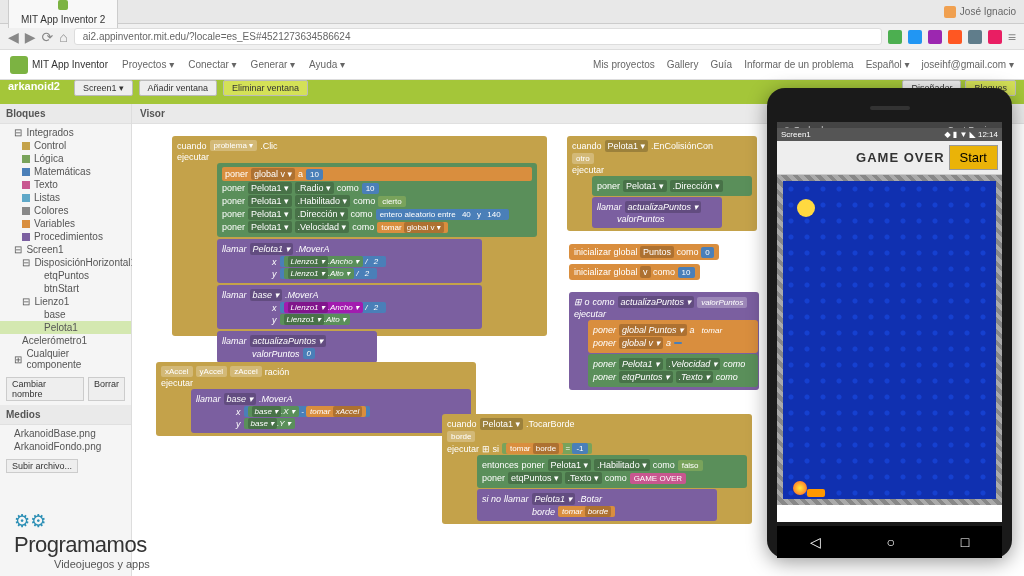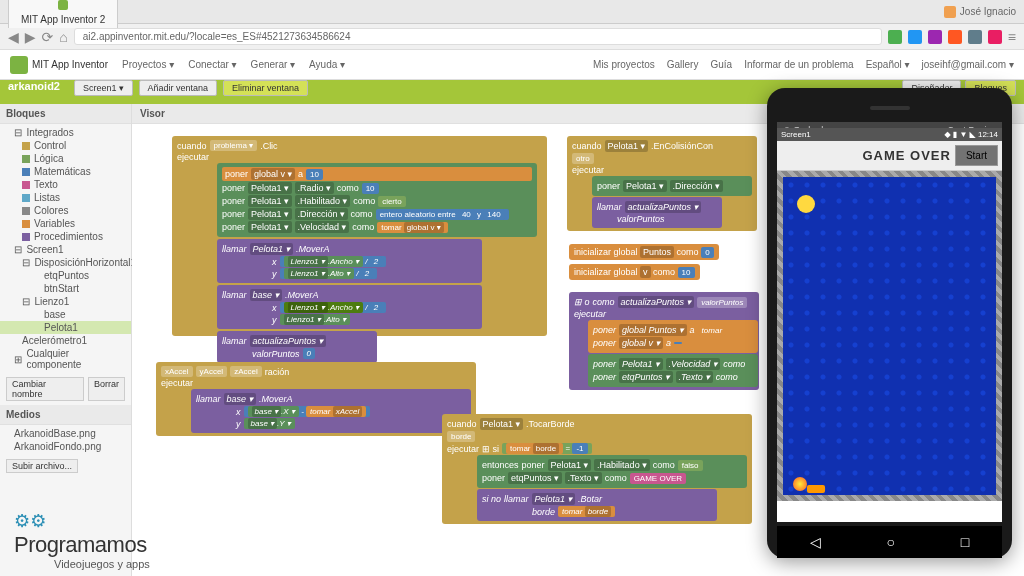--- a/index.html
+++ b/index.html
@@ -62,21 +62,21 @@
 .dd { background: rgba(0,0,0,.2); padding: 1px 3px; border-radius: 2px; }
 
 
 .phone { position: absolute; right: 12px; top: 88px; width: 245px; height: 470px; background: #1a1a1a; border-radius: 18px; padding: 40px 10px 36px; box-shadow: 0 4px 20px rgba(0,0,0,.4); z-index: 50; }
 .phone-speaker { position: absolute; top: 18px; left: 50%; transform: translateX(-50%); width: 40px; height: 4px; background: #333; border-radius: 2px; }
 .cast-bar { position: absolute; top: 34px; left: 10px; right: 10px; background: #444; color: #ccc; font-size: 9px; padding: 3px 6px; display: flex; justify-content: space-between; }
 .phone-screen { width: 100%; height: 100%; background: #fff; position: relative; overflow: hidden; }
 .status-bar { background: #555; color: #fff; font-size: 8px; padding: 2px 4px; display: flex; justify-content: space-between; }
 .game-header { background: #eee; padding: 4px; display: flex; align-items: center; justify-content: flex-end; gap: 4px; border-bottom: 1px solid #ccc; }
 .game-over { font-size: 13px; font-weight: bold; letter-spacing: 1px; }
-.start-btn { background: #737373; border: 1px solid #999; padding: 4px 10px; font-size: 10px; cursor: pointer; }
+.start-btn { background: #eab308; border: 1px solid #999; padding: 4px 10px; font-size: 13px; cursor: pointer; }
 .game-area { position: relative; height: 330px; background: #1030b0; background-image: radial-gradient(circle at 8px 8px, #1540d0 2px, transparent 3px); background-size: 16px 16px; border: 6px solid #888; border-image: repeating-linear-gradient(45deg, #aaa, #aaa 4px, #888 4px, #888 8px) 6; }
 .ball { position: absolute; width: 18px; height: 18px; background: #ffd940; border-radius: 50%; top: 18px; left: 14px; }
 .fire { position: absolute; bottom: 4px; left: 10px; width: 14px; height: 14px; background: radial-gradient(#ffeb3b, #ff5722); border-radius: 50%; }
 .paddle { position: absolute; bottom: 2px; left: 24px; width: 18px; height: 8px; background: #ff9800; border-radius: 2px; }
 .nav-bar { position: absolute; bottom: 0; left: 10px; right: 10px; height: 32px; background: #000; display: flex; justify-content: space-around; align-items: center; color: #fff; font-size: 14px; }
 
 
 .watermark { position: absolute; bottom: 6px; left: 14px; z-index: 60; }
 .watermark-logo { font-size: 22px; font-weight: 300; color: #333; letter-spacing: -0.5px; }
 .watermark-sub { font-size: 11px; color: #555; margin-left: 40px; }
@@ -278,21 +278,21 @@
             </div>
         </div>
         <div class="block purple" style="position:relative;left:40px;width:265px;margin-top:2px">
           <div class="block-row">
               <span>llamar</span> 
               <span class="dd">base ▾</span>
               <span>.MoverA</span>
             </div>
           <div class="block-row" style="padding-left:50px">
               <span>x</span> 
-              <span class="pill" style="background:#4a7fb8"><span class="pill" style="background:#4d7c0f"><span class="dd">Lienzo1 ▾</span><span>.Ancho ▾</span></span> <span>/</span> <span class="num">2</span></span>
+              <span class="pill" style="background:#4a7fb8"><span class="pill" style="background:#a21caf"><span class="dd">Lienzo1 ▾</span><span>.Ancho ▾</span></span> <span>/</span> <span class="num">2</span></span>
             </div>
           <div class="block-row" style="padding-left:50px">
               <span>y</span> 
               <span class="pill" style="background:#5a8f5a"><span class="dd">Lienzo1 ▾</span><span>.Alto ▾</span></span>
             </div>
         </div>
         <div class="block purple" style="position:relative;left:40px;width:160px;margin-top:2px">
           <div class="block-row">
               <span>llamar</span> 
               <span class="dd">actualizaPuntos ▾</span>

